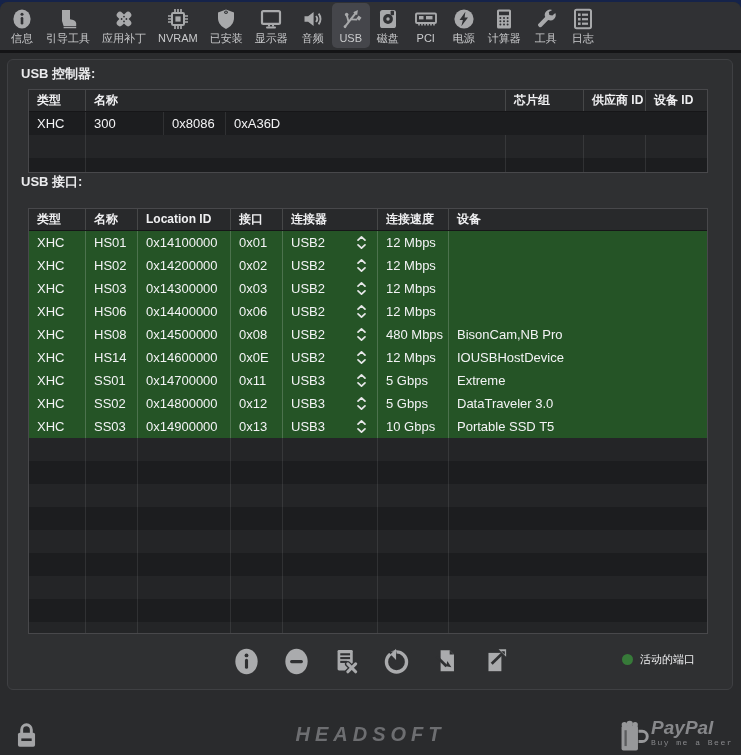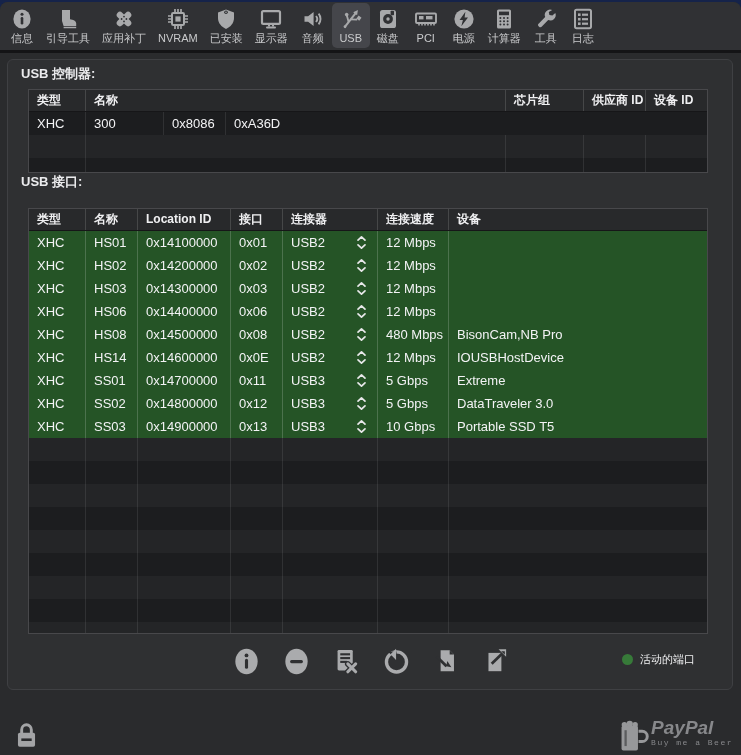--- a/index.html
+++ b/index.html
@@ -590,20 +590,21 @@
         </div>
       </div>
     </div>
 
     <div class="footer">
       <span class="lock"><svg width="25" height="27" viewBox="0 0 22 24">
             <path fill="none" stroke="currentColor" stroke-width="2.6" d="M6.7 10V6.8a4.3 4.3 0 0 1 8.6 0V10"></path>
             <rect x="3.4" y="9.6" width="15.2" height="12.4" rx="1.6" fill="currentColor"></rect>
             <rect x="6.4" y="14.6" width="9.2" height="2.3" fill="#2a2b2d"></rect>
           </svg></span>
+      <div class="brand">HEADSOFT</div>
       <div class="paypal">
         <span class="mug"><svg width="30" height="34" viewBox="0 0 26 30">
               <rect x="2" y="5" width="14.5" height="22" rx="1.6" fill="currentColor"></rect>
               <path fill="none" stroke="currentColor" stroke-width="2.6" d="M17 10h3.2a3.4 3.4 0 0 1 0 9H17"></path>
               <g fill="currentColor">
                 <circle cx="4.5" cy="4.2" r="2.4"></circle>
                 <circle cx="9.2" cy="3.4" r="2.8"></circle>
                 <circle cx="14" cy="4.2" r="2.4"></circle>
               </g>
               <rect x="4.6" y="9" width="2" height="14" fill="#2a2b2d" opacity=".55"></rect>

